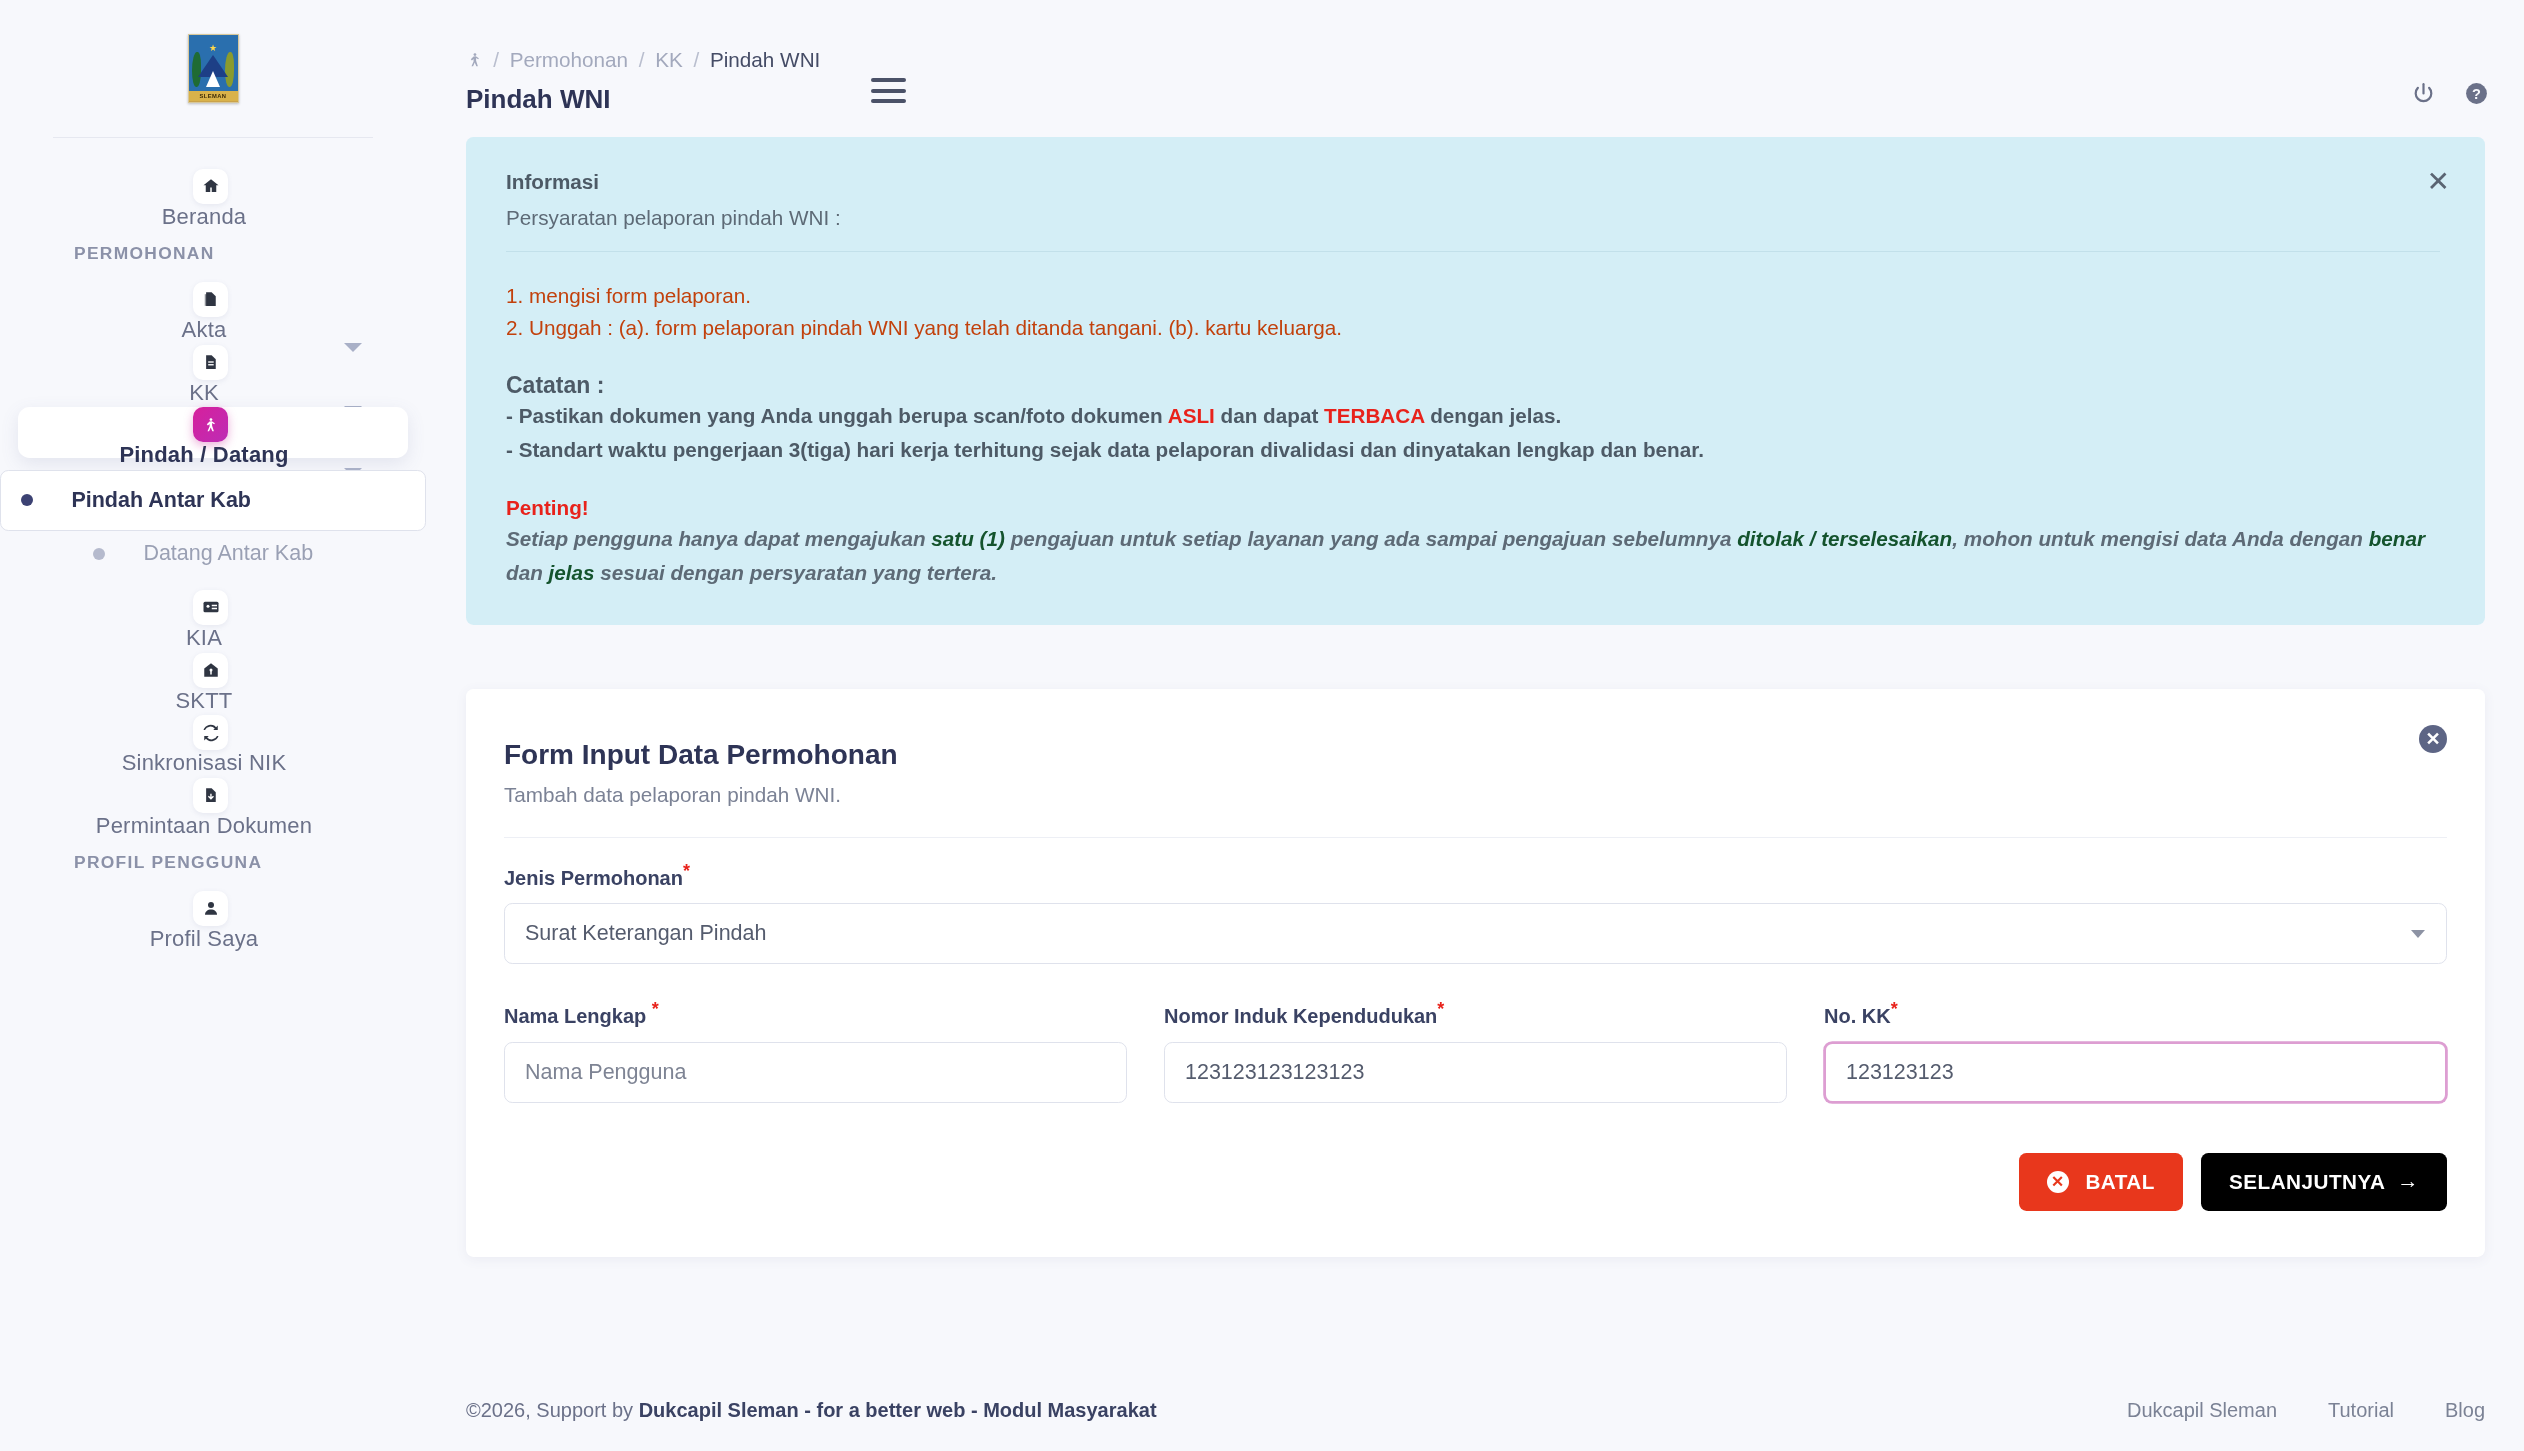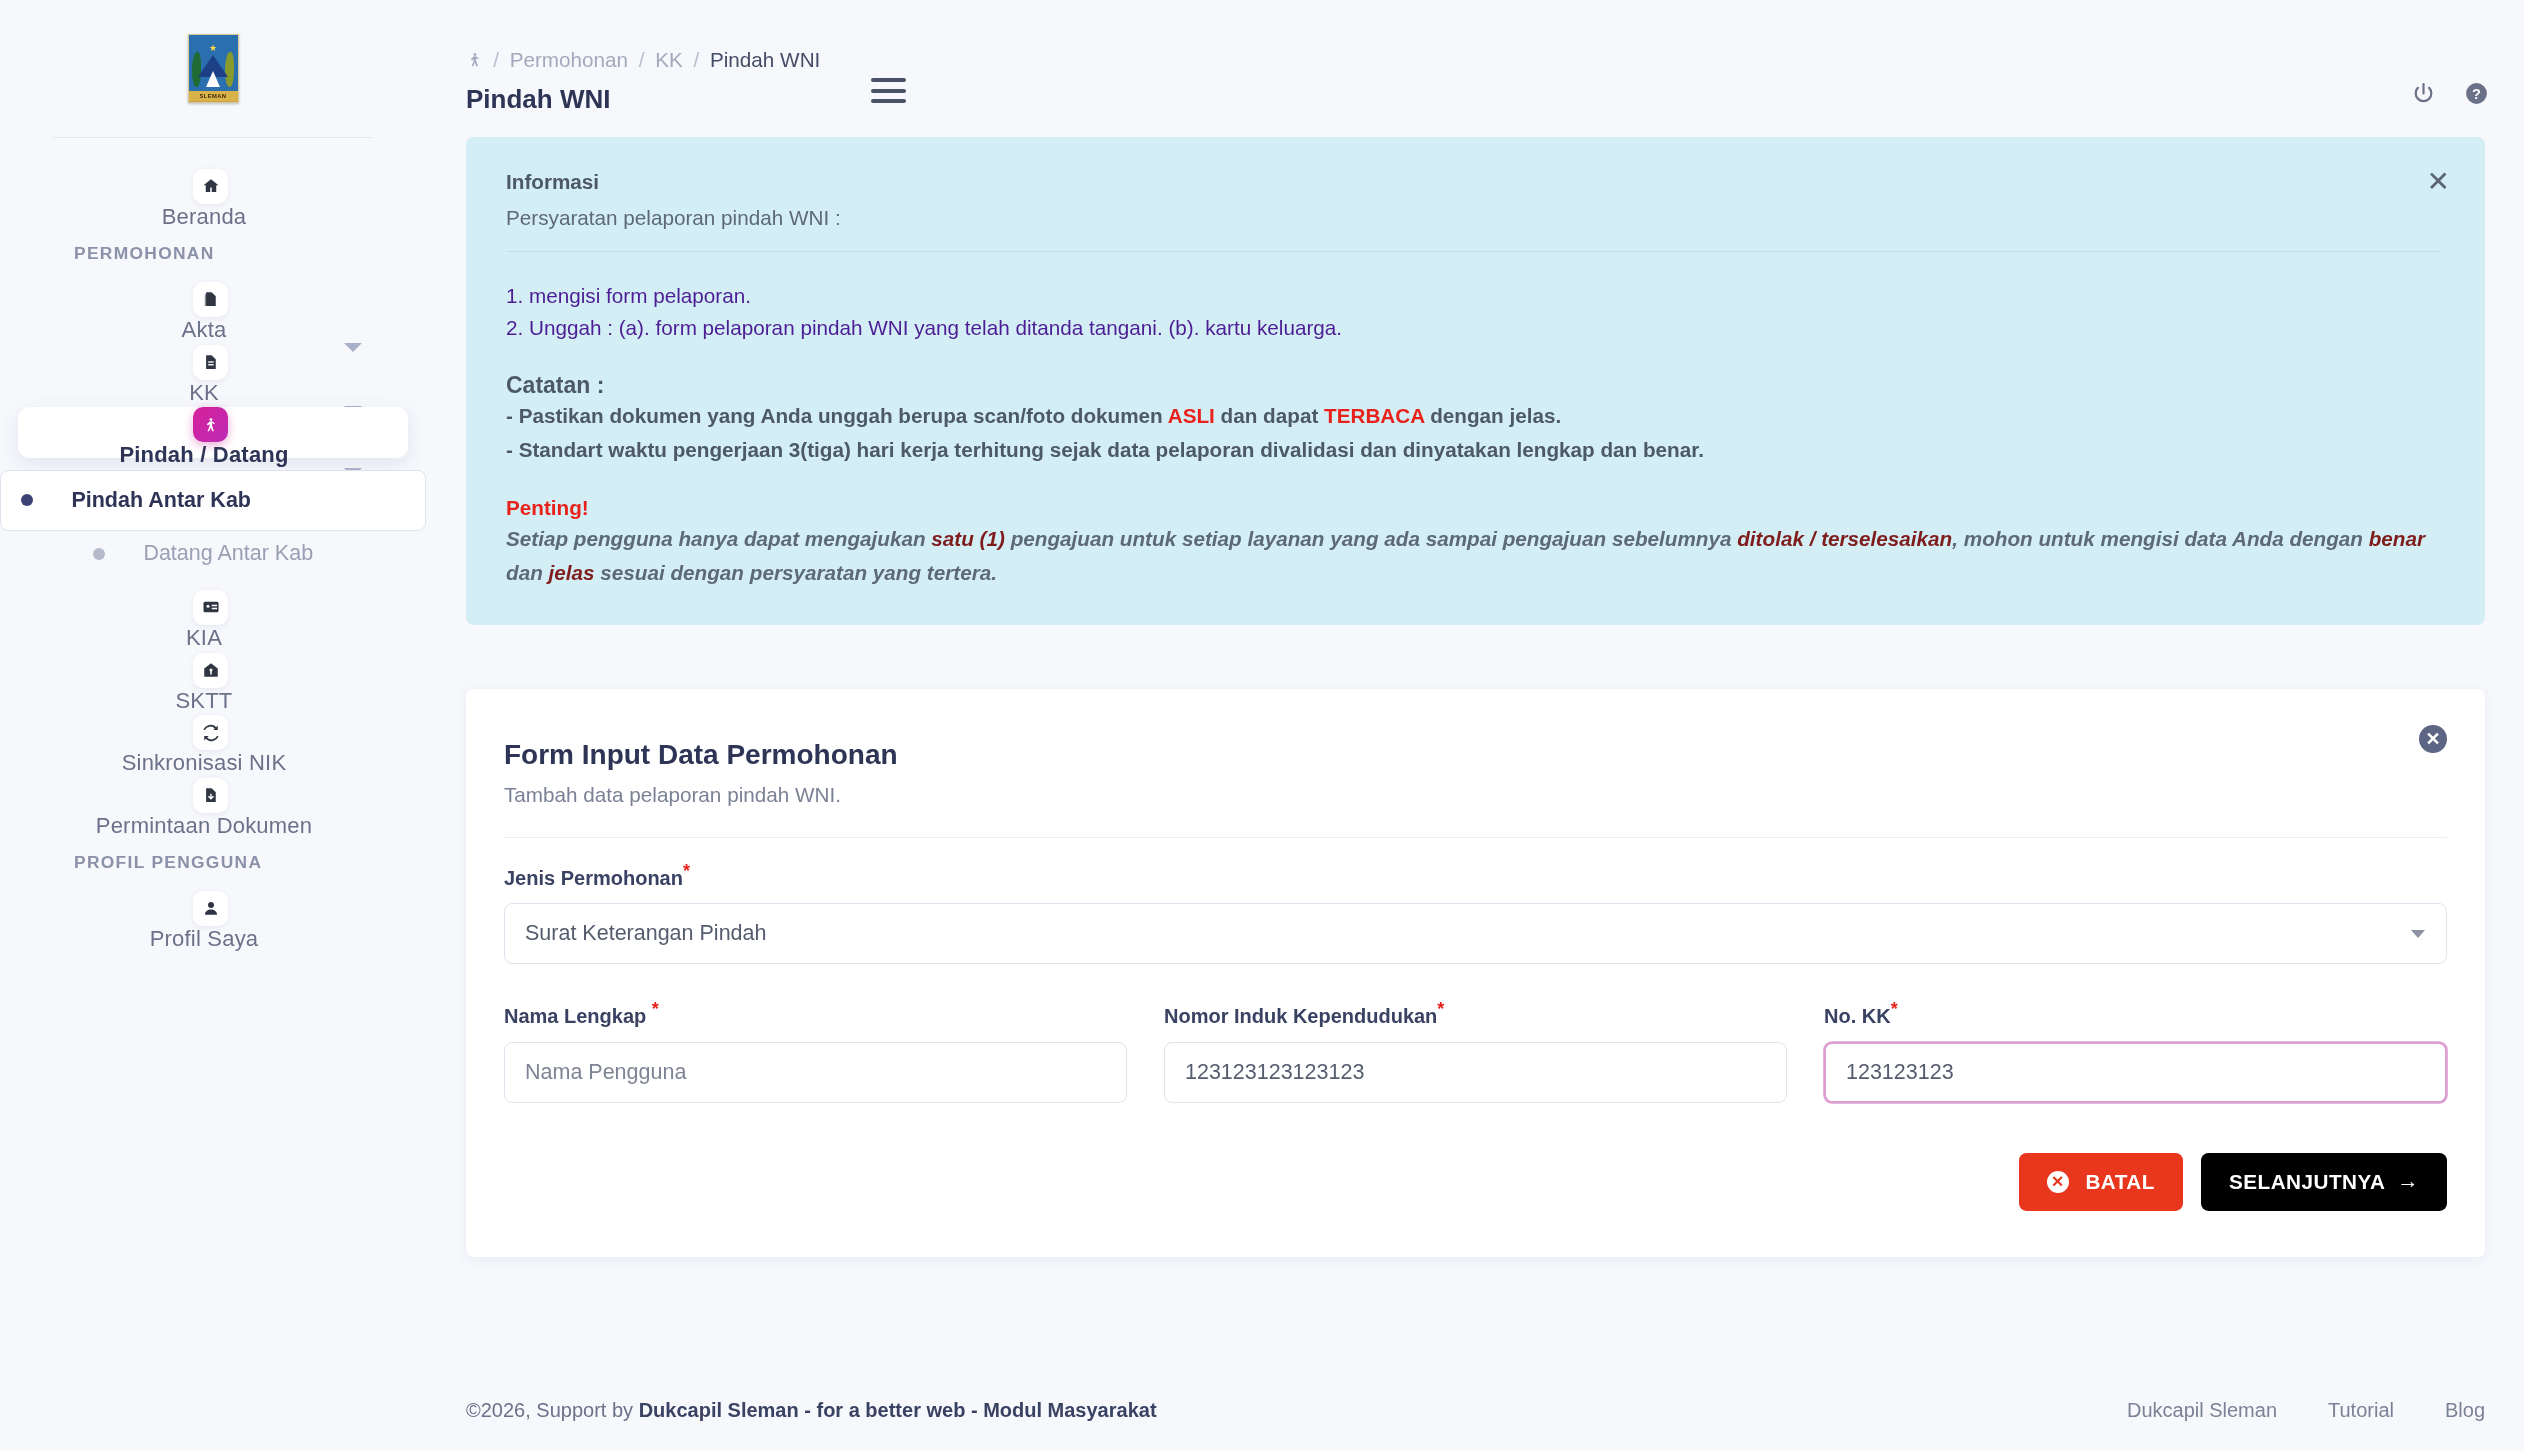--- a/index.html
+++ b/index.html
@@ -140,32 +140,32 @@
     background: #d4eef6; border-radius: 7.4px; position: relative;
     padding: 33px 45px 36px 40px; margin-bottom: 64px;
   }
   .alert .close {
     position: absolute; right: 35px; top: 31px; cursor: pointer;
     color: #5a6472; font-size: 28px; line-height: 1; font-weight: 300;
   }
   .alert .a-title { font-size: 20.7px; font-weight: bold; color: #4d5a66; }
   .alert .a-sub { font-size: 20.7px; color: #5d6a76; margin-top: 11.6px; }
   .alert hr { border: 0; border-top: 0.8px solid #c2e0ea; margin: 21.5px 0 28px 0; }
-  .alert .line { font-size: 20.7px; color: #4c1d95; line-height: 1.55; }
+  .alert .line { font-size: 20.7px; color: #c2410c; line-height: 1.55; }
   .alert .bold-h { font-size: 23px; font-weight: bold; color: #4d5a66; margin-top: 28px; }
   .alert .note { font-size: 20.7px; font-weight: bold; color: #4d5a66; line-height: 1.62; }
   .alert .red { color: #e8221b; }
   .alert .pent {
     font-size: 20.7px; font-weight: bold; color: #e8221b; margin-top: 30px;
   }
   .alert .pent-body {
     font-size: 20.7px; font-style: italic; font-weight: bold;
     color: #5d6a76; line-height: 1.62; margin-top: 1.7px;
   }
-  .alert .pent-body .red { color: #7f1d1d; margin-top: 20px; }
+  .alert .pent-body .red { color: #14532d; margin-top: 20px; }
 
   
   .card {
     background: #fff; border-radius: 7.4px; position: relative;
     box-shadow: 0 2.5px 11.6px rgba(80,90,130,.07);
     padding: 38px 38px 46px 38px; margin-bottom: 45px;
   }
   .card .close-circle {
     position: absolute; right: 38px; top: 36px; width: 28px; height: 28px;
     border-radius: 50%; background: #5d6585; color: #fff;

